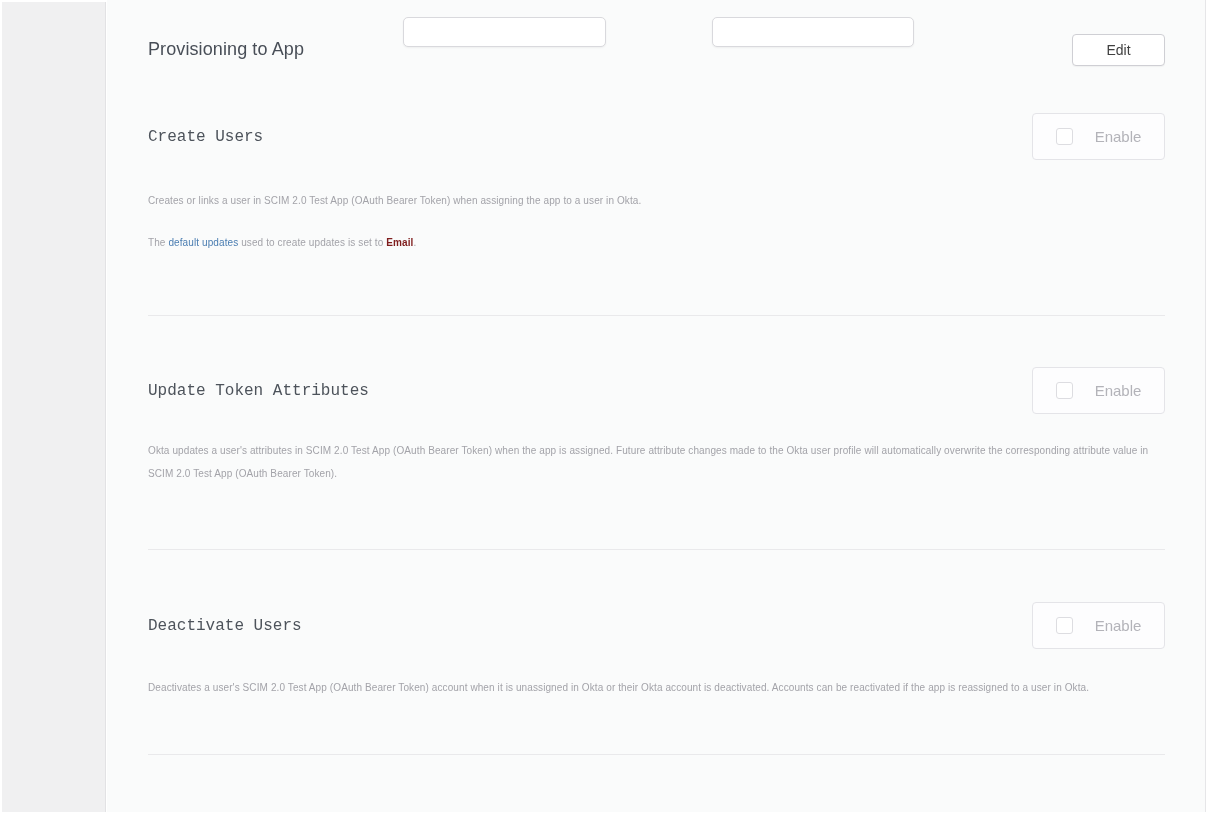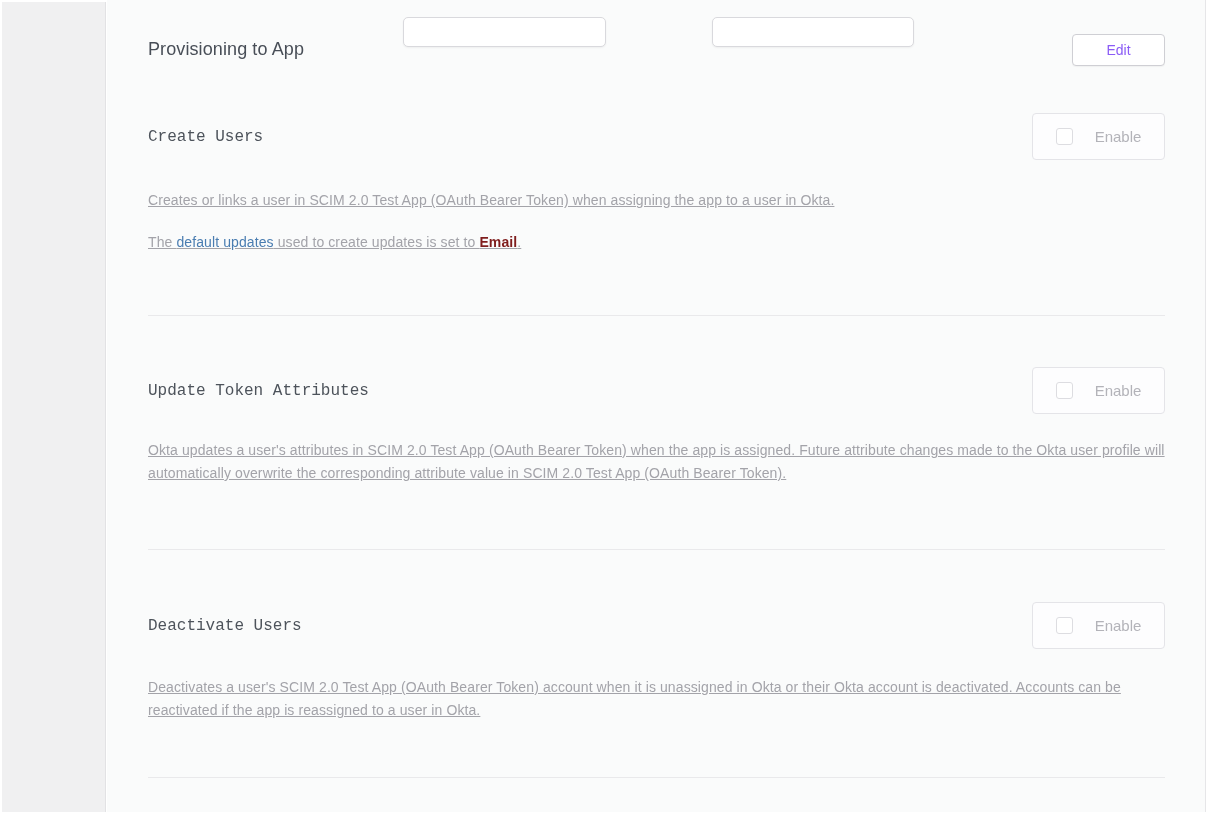--- a/index.html
+++ b/index.html
@@ -59,21 +59,21 @@
     color: #484e57;
     letter-spacing: 0.1px;
   }
   .edit-button {
     width: 93px; height: 32px;
     background: #ffffff;
     border: 1px solid #cfcfd4;
     border-radius: 4px;
     font-family: "Liberation Sans", sans-serif;
     font-size: 14px;
-    color: #8b5cf6;
+    color: #404040;
     cursor: pointer;
     box-shadow: 0 1px 1px rgba(0,0,0,0.04);
   }
 
   .section { margin-top: 0; }
   .section-head {
     display: flex;
     align-items: center;
     justify-content: space-between;
   }
@@ -98,25 +98,24 @@
     background: #ffffff;
     border: 1px solid #dddde1;
     border-radius: 3px;
   }
   .enable-label {
     font-size: 15px;
     color: #b3b3b9;
   }
 
   .desc {
-    font-size: 14px;
+    font-size: 10px;
     line-height: 23px;
     color: #a3a3a9;
     letter-spacing: 0.1px;
-    text-decoration: underline;
   }
   .desc a.inline-link {
     color: #4a7db1;
     text-decoration: none;
     cursor: pointer;
   }
   .desc .strong {
     color: #7f1d1d;
     font-weight: bold;
   }

